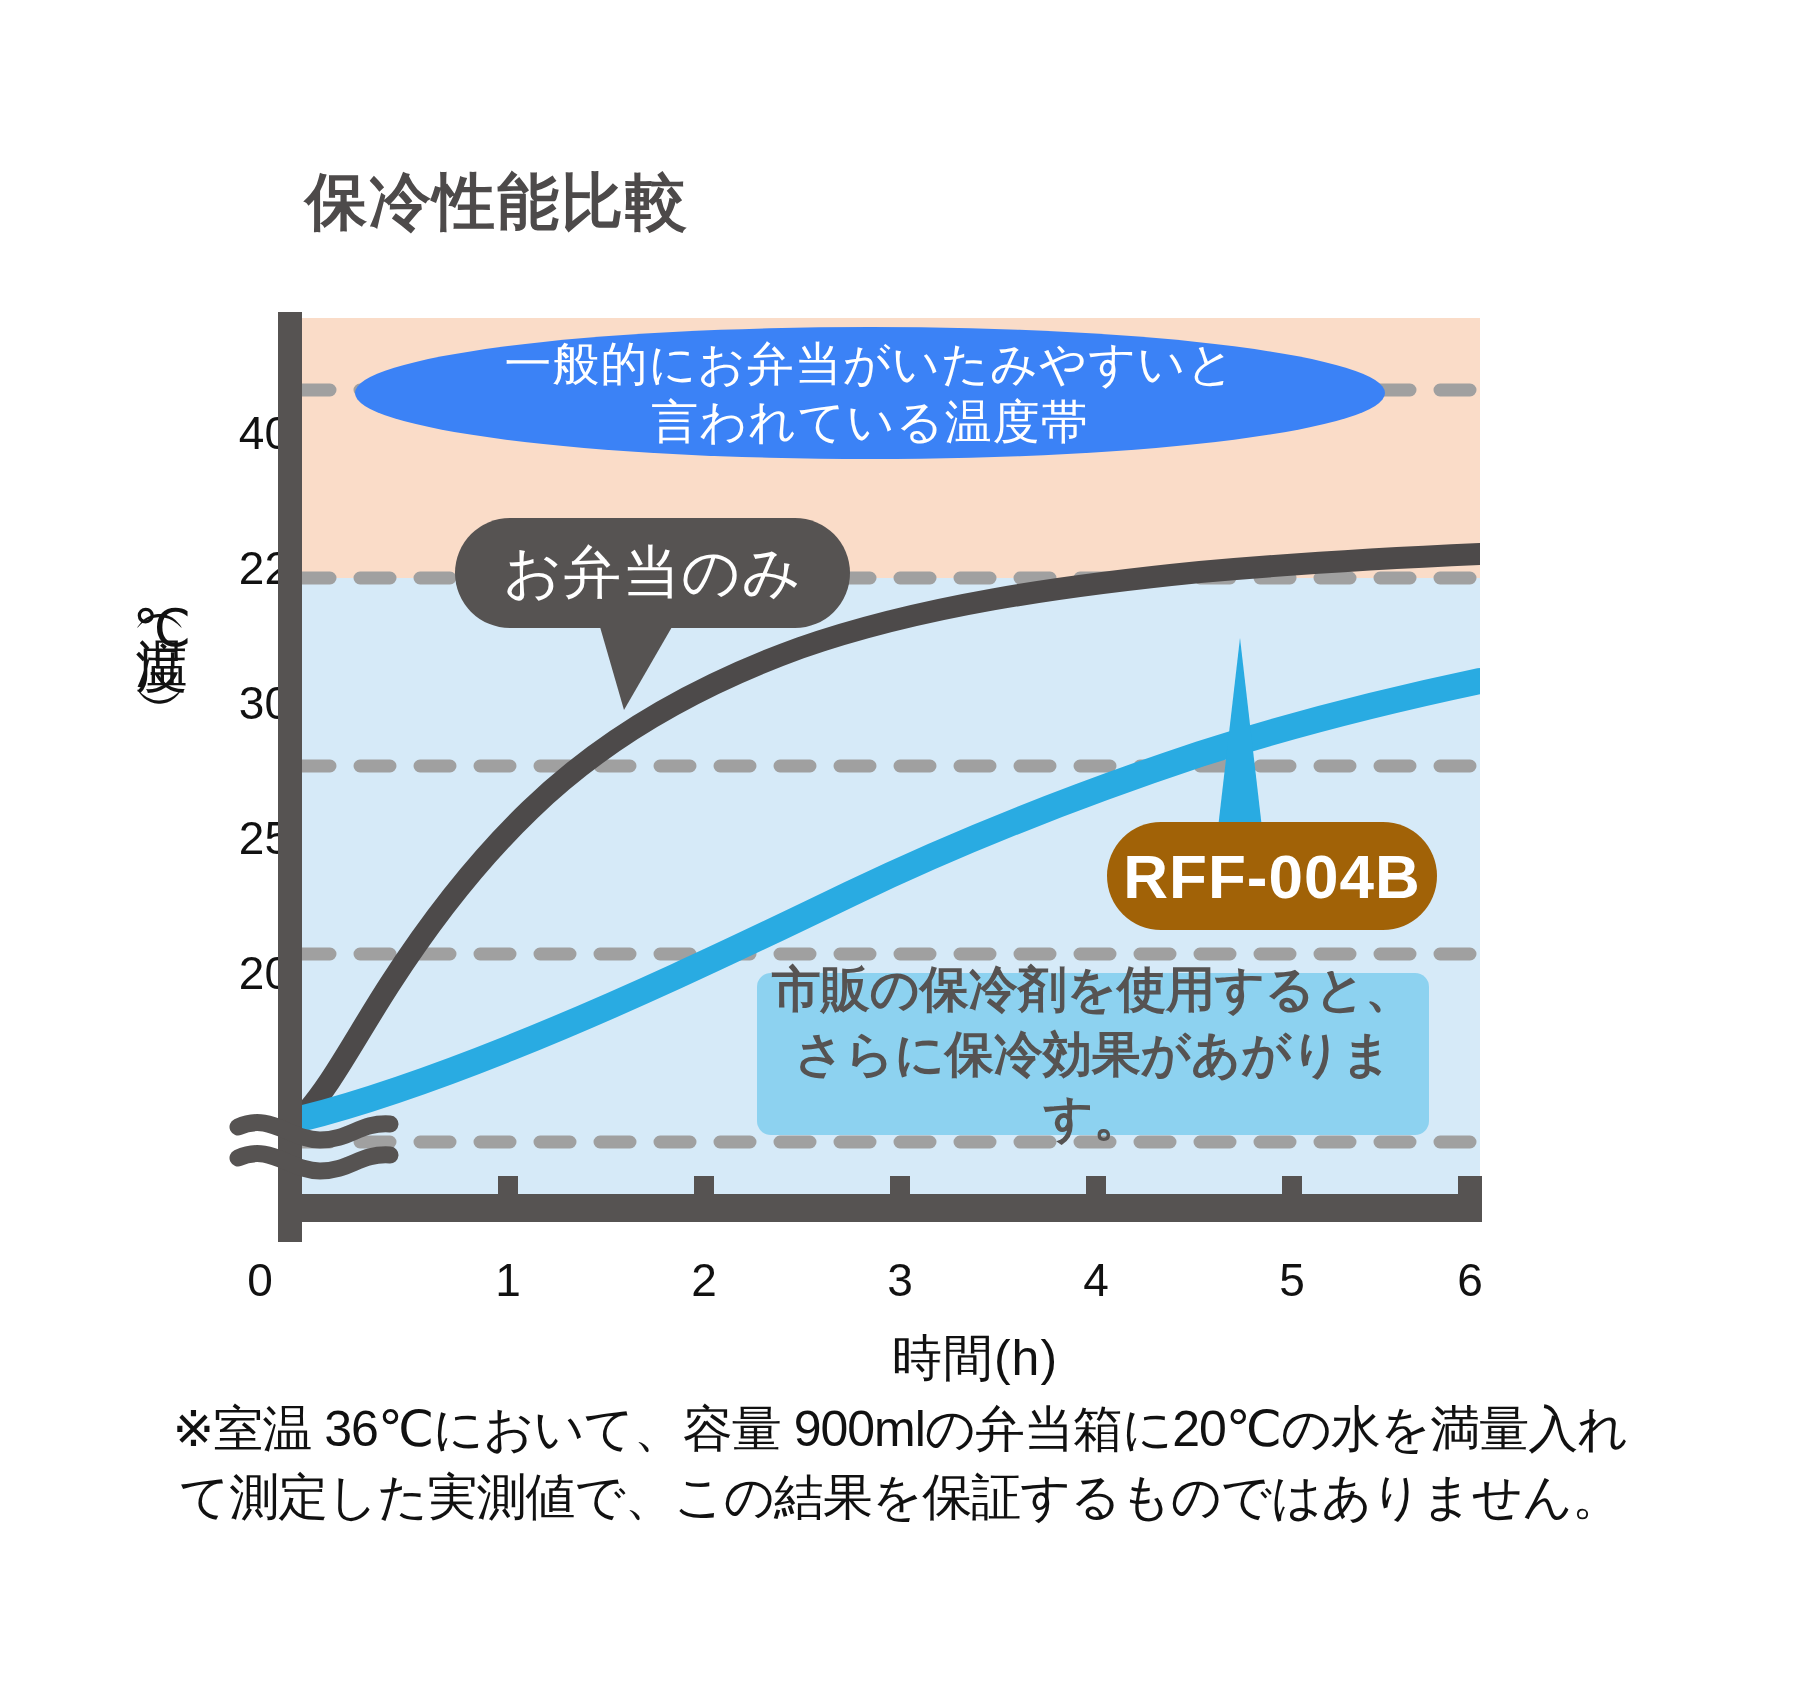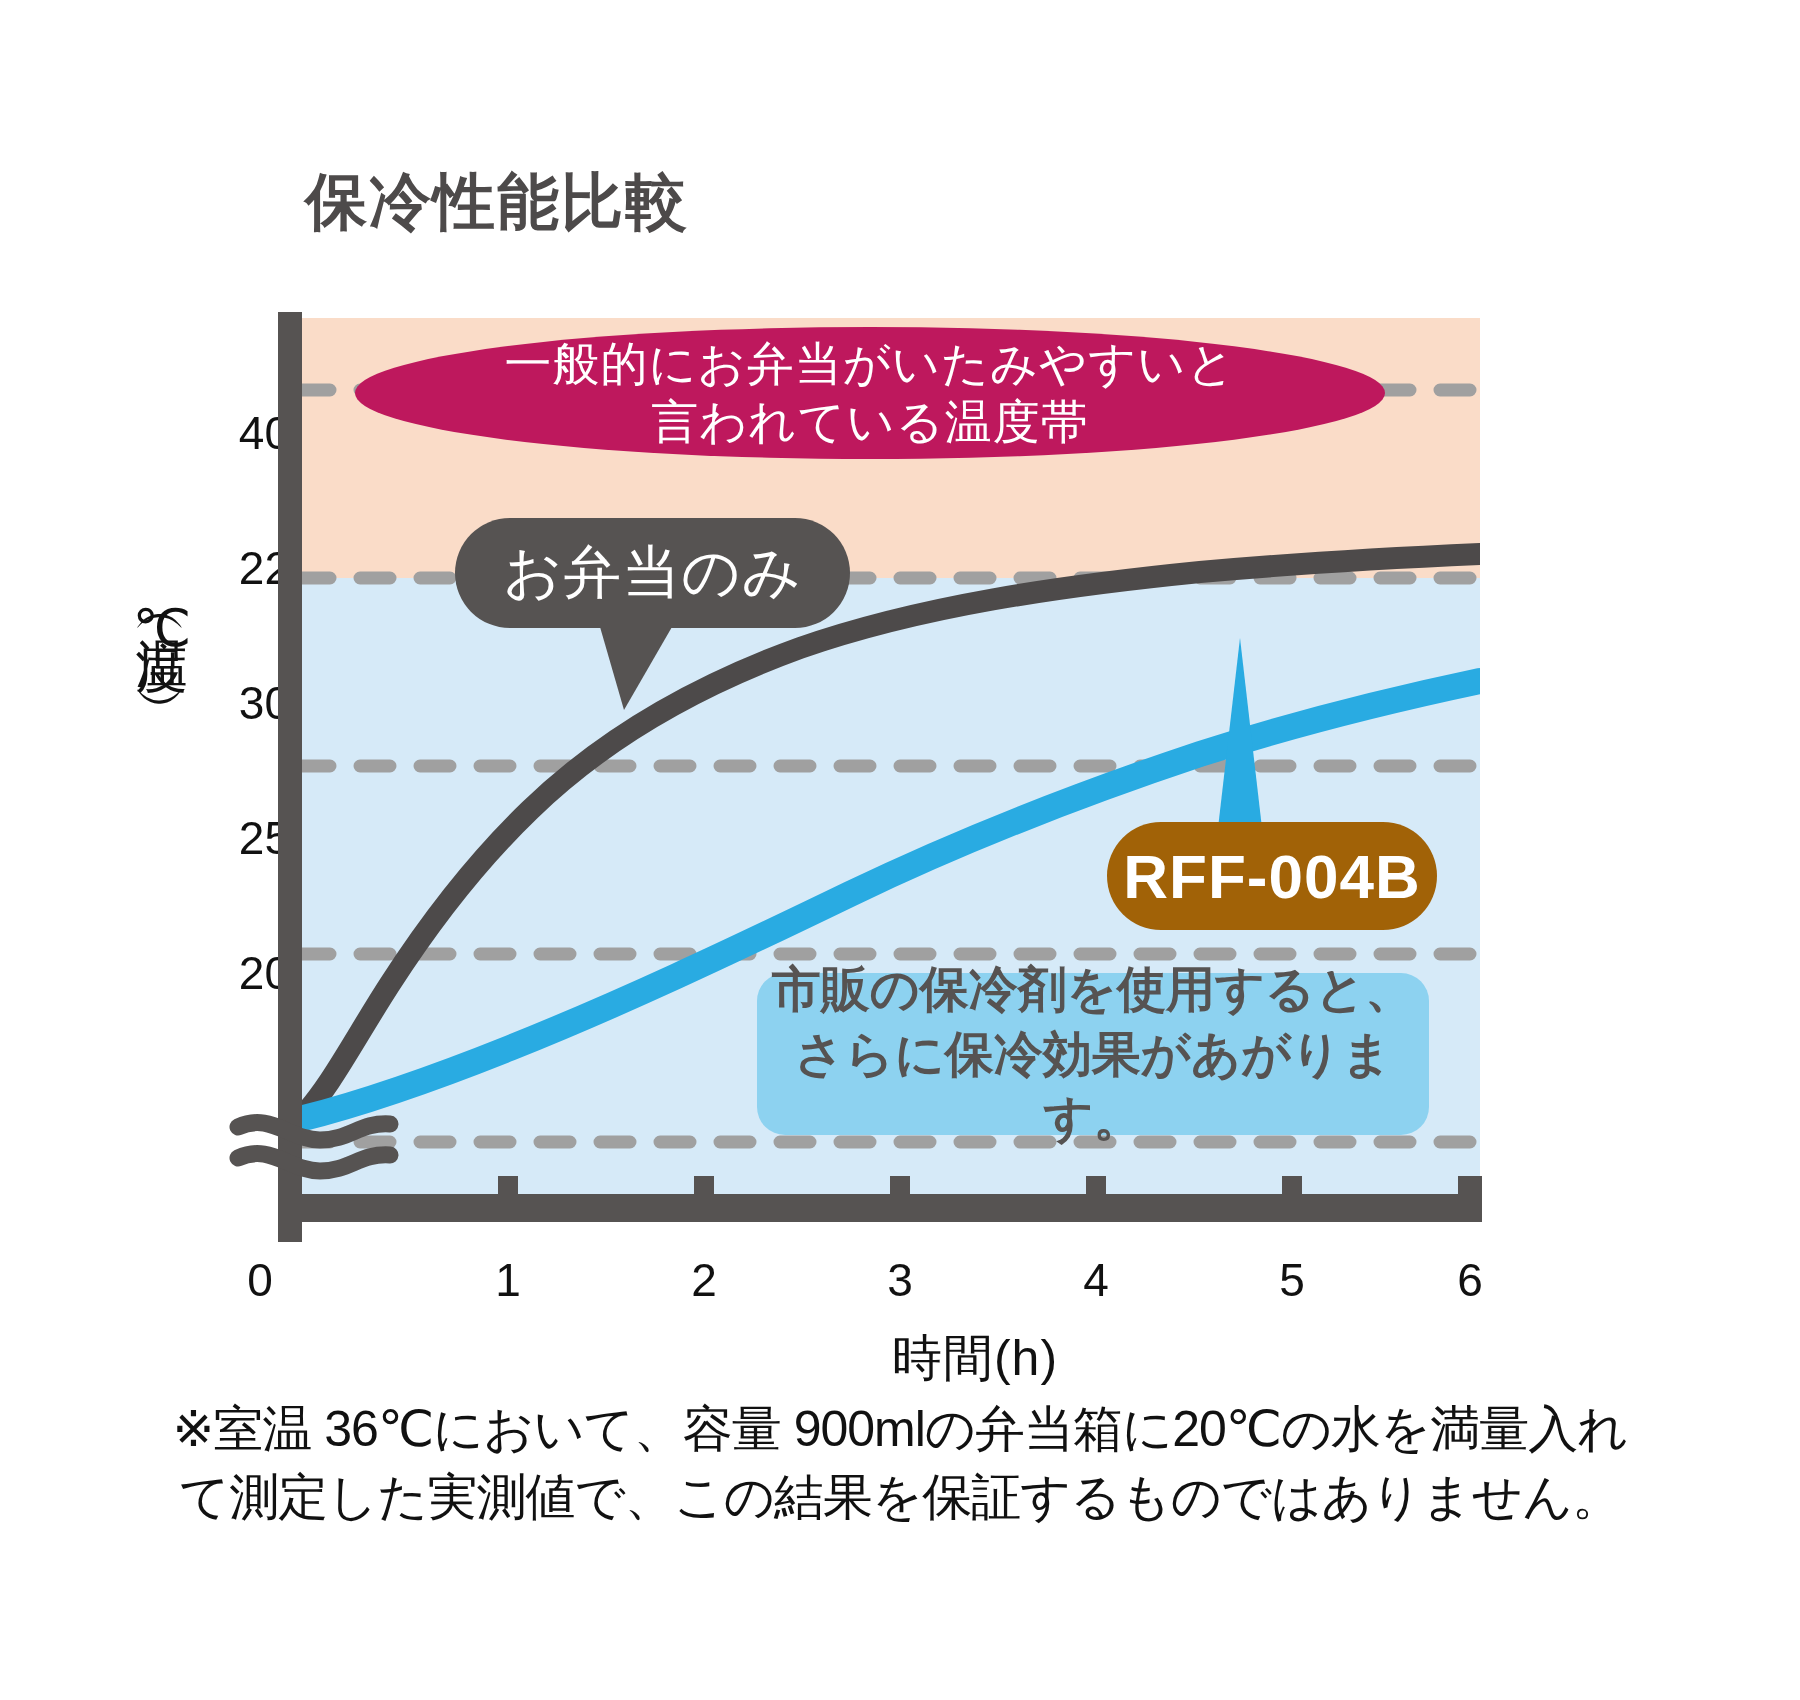--- a/index.html
+++ b/index.html
@@ -149,36 +149,36 @@
     width: 0; height: 0;
     border-left: 22px solid transparent;
     border-right: 22px solid transparent;
     border-bottom: 190px solid #29ABE2;
   }
   .callout-note {
     left: 757px;
     top: 973px;
     width: 672px;
     height: 162px;
-    border-radius: 28px;
+    border-radius: 14px;
     background: #8DD2F0;
     color: #565352;
     font-size: 49px;
     font-weight: 700;
     line-height: 1.32;
     letter-spacing: 0px;
   }
 
   .ellipse-band {
     position: absolute;
     left: 355px;
     top: 327px;
     width: 1030px;
     height: 132px;
-    background: #be185d;
+    background: #3b82f6;
     border-radius: 50%;
     display: flex;
     align-items: center;
     justify-content: center;
     text-align: center;
     color: #ffffff;
     font-size: 47px;
     font-weight: 400;
     line-height: 1.23;
     white-space: pre-line;

